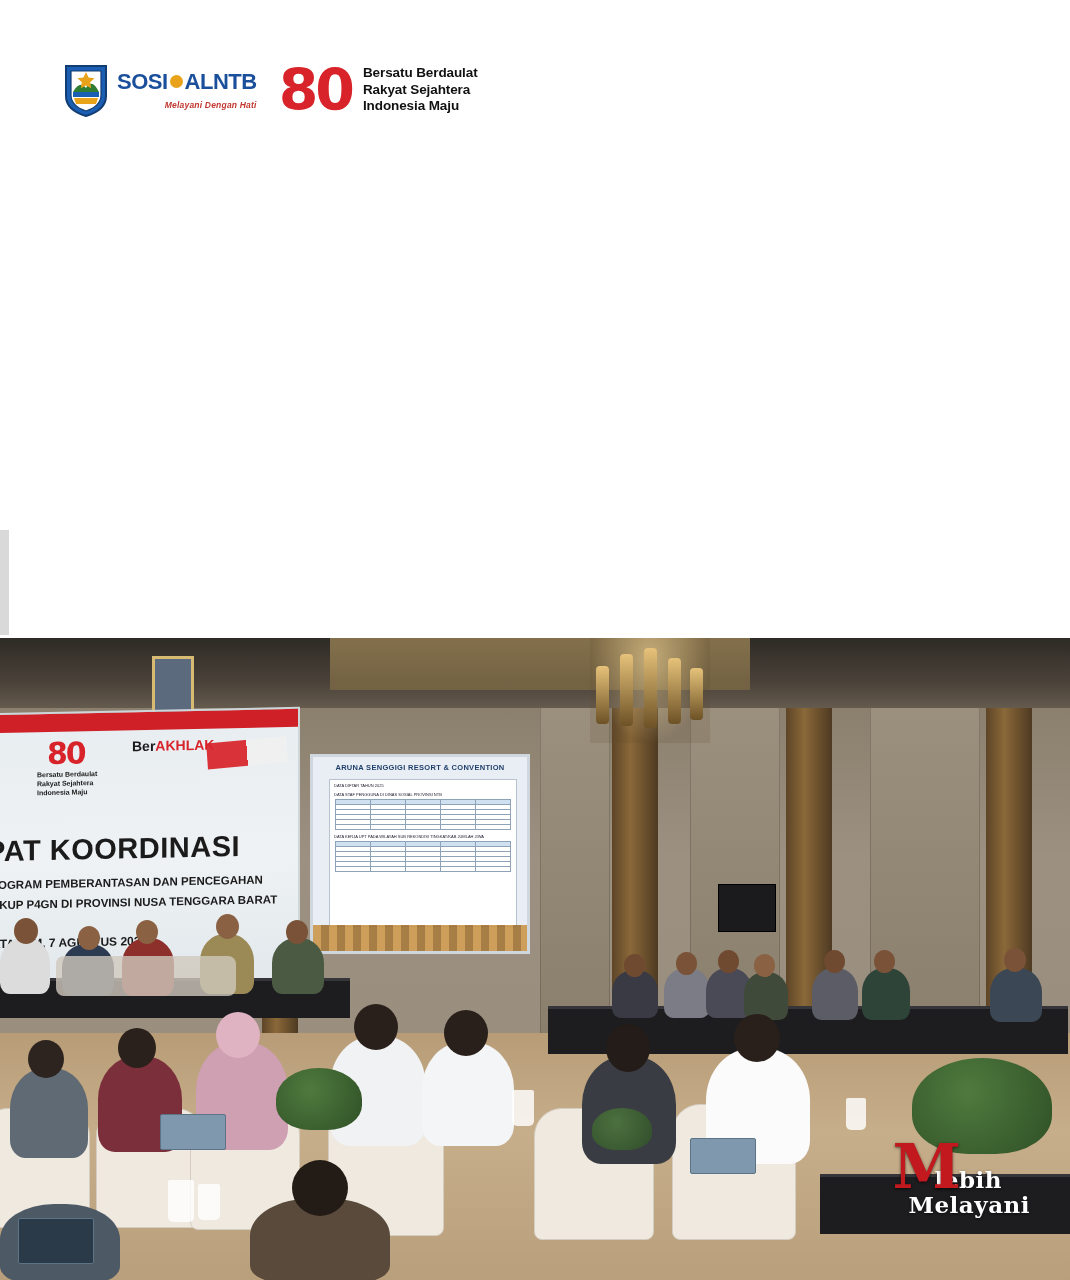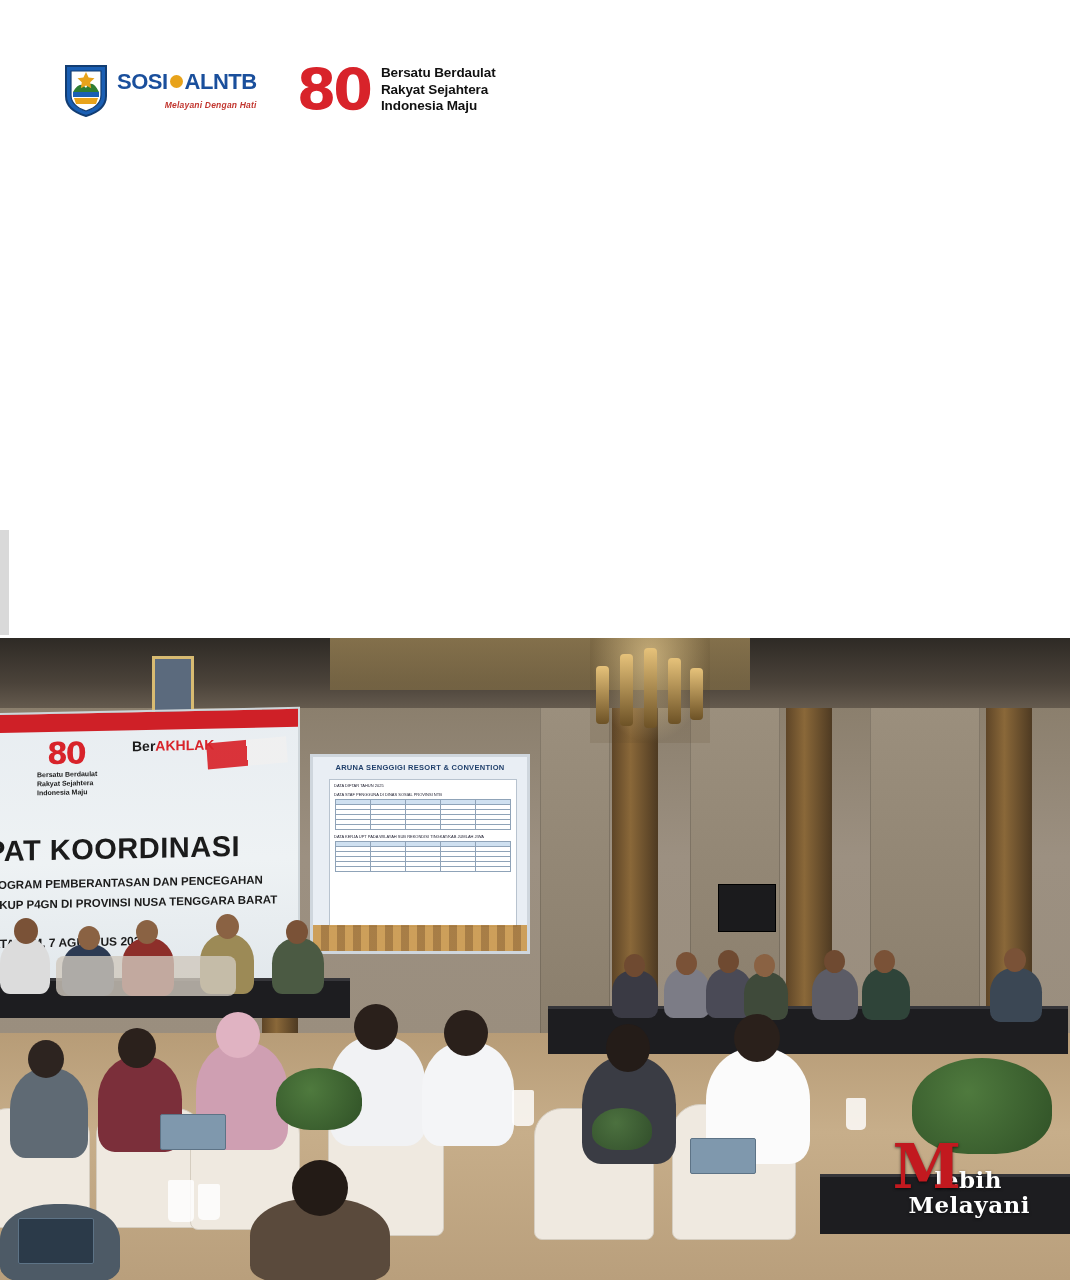--- a/index.html
+++ b/index.html
@@ -17,21 +17,21 @@
     background: #ffffff;
   }
 
   
   .header {
     position: absolute;
     top: 62px;
     left: 62px;
     display: flex;
     align-items: center;
-    gap: 40px;
+    gap: 22px;
   }
   .logo-ntb {
     display: flex;
     align-items: center;
     gap: 7px;
   }
   .crest {
     width: 48px;
     height: 56px;
     position: relative;

